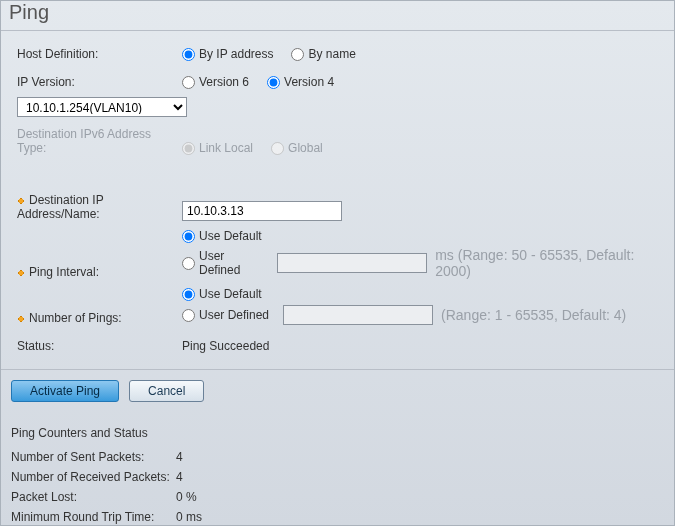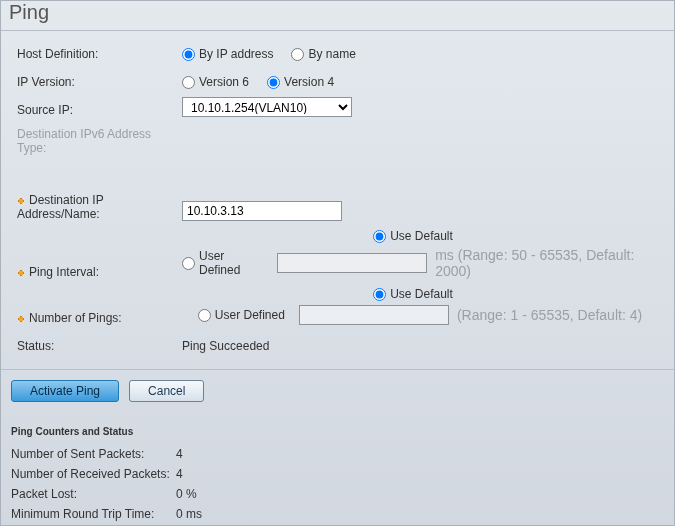--- a/index.html
+++ b/index.html
@@ -12,26 +12,26 @@
   .req::before{content:"";display:inline-block;width:8px;height:8px;margin-right:4px;background:radial-gradient(circle,#f5a623 40%,#d17f00 45%,transparent 50%);vertical-align:middle;border-radius:2px}
   .ctrl{flex:1;display:flex;align-items:center;flex-wrap:wrap;gap:4px}
   .radio{display:inline-flex;align-items:center;margin-right:14px}
   .radio input{margin:0 4px 0 0}
   .disabled{color:#9aa0a8}
   select,input[type=text]{border:1px solid #8a929c;padding:2px 4px;font-size:12px;background:#fff;height:20px;box-sizing:border-box}
   select{width:170px}
   input.val{width:160px}
   input.ud{width:150px;background:#eceef1}
   .hint{color:#9aa0a8;margin-left:8px;font-size:14px}
-  .stack{display:flex;flex-direction:column;gap:4px}
+  .stack{display:flex;flex-direction:row;gap:4px}
   .btnbar{display:flex;gap:10px;padding:10px 10px 14px}
   button{border:1px solid #6a8198;background:linear-gradient(#f5f9fc,#d7e1ea);border-radius:3px;padding:3px 18px;font-size:12px;color:#1a3a55;cursor:pointer}
   button.primary{background:linear-gradient(#8ec8f0,#3a9bdc);border-color:#2277b5;color:#052a44}
   .counters{padding:10px 10px}
-  .counters h3{margin:0 0 10px;font-size:10px;font-weight:bold;color:#333}
+  .counters h3{margin:0 0 10px;font-size:12px;font-weight:normal;color:#333}
   .crow{display:flex;margin-bottom:6px}
   .clabel{width:165px}
   .small-select{width:80px}
 </style>
 </head>
 <body>
 
 <div class="wrap">
   <div class="title">Ping</div>
 
@@ -59,28 +59,37 @@
             <span>Version 6</span>
           </label>
         <label class="radio">
             <input type="radio" checked="" style="">
             <span>Version 4</span>
           </label>
       </div>
     </div>
 
     <div class="row">
-      <div class="lbl">Source IP:</div>
       <div class="ctrl">
         <select><option>10.10.1.254(VLAN10)</option></select>
       </div>
     </div>
 
     <div class="row disabled">
       <div class="lbl">Destination IPv6 Address Type:</div>
+      <div class="ctrl">
+        <label class="radio">
+            <input type="radio" disabled="" checked="" style="">
+            <span>Link Local</span>
+          </label>
+        <label class="radio">
+            <input type="radio" disabled="" style="">
+            <span>Global</span>
+          </label>
+      </div>
     </div>
 
     <div class="row disabled">
     </div>
 
     <div class="row">
       <div class="lbl req">Destination IP Address/Name:</div>
       <div class="ctrl">
         <input type="text" class="val" value="10.10.3.13" style="">
       </div>

